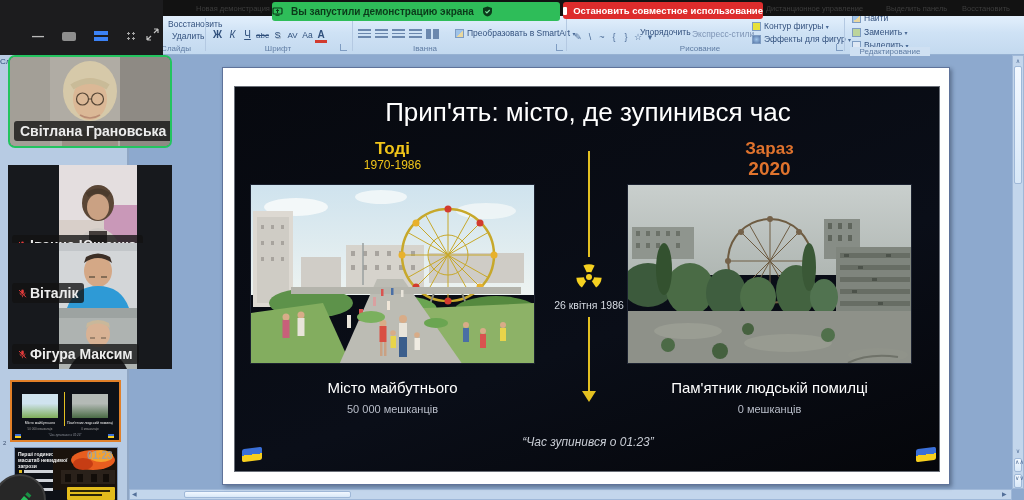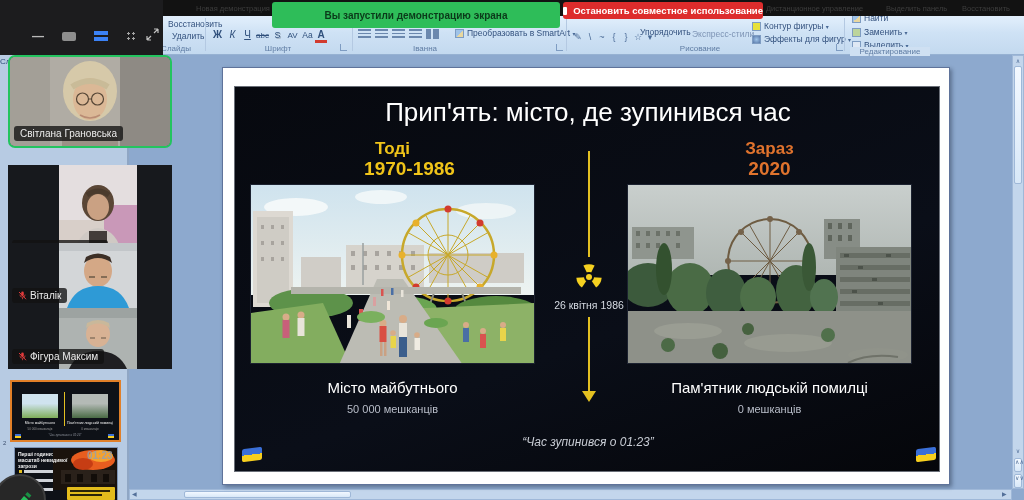--- a/index.html
+++ b/index.html
@@ -24,29 +24,29 @@
   
   .sb{background:#c3d6ec;border:1px solid #9fb8d8;}
   .sb-thumb{background:linear-gradient(180deg,#f2f8ff,#d8e8f8);border:1px solid #9fb8d8;border-radius:2px;}
   .sb-arrow{font-size:6px;color:#53709a;text-align:center;line-height:10px;}
   
   #thumbpane{left:0;top:55px;width:127px;height:445px;background:#b7cbe3;z-index:0;}
   .thumb{background:#0e1117;border:1px solid #7d94b5;overflow:hidden;margin-top:28px;}
   
   #topbar{left:0;top:0;width:1024px;height:16px;background:#121212;z-index:10;}
   .faint{font-size:7.5px;color:#3d3d3d;white-space:nowrap;top:4px;}
-  #banner{left:272px;top:2px;width:288px;height:26px;background:#2ebd59;border-radius:3px;z-index:11;display:flex;align-items:center;justify-content:flex-start;gap:8px;flex-direction:column;}
+  #banner{left:272px;top:2px;width:288px;height:19px;background:#2ebd59;border-radius:3px;z-index:11;display:flex;align-items:center;justify-content:flex-start;gap:8px;}
   #banner span{font-size:10px;font-weight:bold;color:#0b3a1a;}
   #stopbtn{left:563px;top:2px;width:200px;height:17px;background:#dd2c2c;border-radius:3px;z-index:11;display:flex;align-items:center;justify-content:center;gap:6px;cursor:pointer;}
   #stopbtn span{font-size:9.5px;font-weight:bold;color:#fff;white-space:nowrap;}
   #vidpanel{left:0;top:0;width:177px;height:369px;z-index:12;}
   #vidheader{left:0;top:0;width:163px;height:55px;background:#1c1c1e;}
   .hico{top:30px;color:#b9b9b9;font-size:12px;line-height:12px;}
   .tile{left:8px;width:164px;background:#17191d;overflow:hidden;}
-  .nametag{position:absolute;left:4px;bottom:5px;background:rgba(18,18,18,.78);color:#ececec;font-size:10px;padding:2px 6px;border-radius:3px;display:flex;align-items:center;gap:3px;white-space:nowrap;}
+  .nametag{position:absolute;left:4px;bottom:5px;background:rgba(18,18,18,.78);color:#ececec;font-size:14px;padding:2px 6px;border-radius:3px;display:flex;align-items:center;gap:3px;white-space:nowrap;font-weight:bold;}
   .pillar{position:absolute;left:51px;top:0;width:78px;height:100%;}
   
   .st{color:#fff;text-align:center;}
   .yellow{color:#f0c419;}
   .orange{color:#e0732d;}
   .flag{width:20px;height:13px;background:linear-gradient(180deg,#3a6fd8 0 50%,#f7cf1e 50% 100%);border-radius:2px;transform:skewY(-7deg);}
   #pencircle{left:-6px;top:474px;width:52px;height:52px;border-radius:50%;background:#272727;border:2px solid #3e3e3e;z-index:13;display:flex;align-items:center;justify-content:center;}
 </style>
 </head>
 <body>
@@ -145,21 +145,21 @@
       <circle cx="26" cy="7" r="1.5" fill="#9aa"></circle>
       <rect x="0" y="13" width="40" height="5" fill="#55594f"></rect>
     </svg>
   </div>
 
   <div id="page" class="ab">
     <div id="blackslide" class="ab">
       <div class="ab st" style="left:0;top:10px;width:706px;font-size:26px;font-weight:normal;">Прип'ять: місто, де зупинився час</div>
 
       <div class="ab st yellow" style="left:15px;top:52px;width:285px;font-size:17px;font-weight:bold;">Тоді</div>
-      <div class="ab st yellow" style="left:32px;top:71px;width:285px;font-size:19px;font-weight:bold;">1970-1986</div>
+      <div class="ab st yellow" style="left:15px;top:71px;width:285px;font-size:12px;font-weight:normal;">1970-1986</div>
       <div class="ab st orange" style="left:392px;top:52px;width:285px;font-size:17px;font-weight:bold;">Зараз</div>
       <div class="ab st orange" style="left:392px;top:71px;width:285px;font-size:19px;font-weight:bold;">2020</div>
 
       <div class="ab photo" style="left:15px;top:97px;">
         <svg width="285" height="180" viewBox="0 0 285 180">
           <defs>
             <linearGradient id="sky1" x1="0" y1="0" x2="0" y2="1">
                 <stop offset="0" stop-color="#cfe3ee"></stop>
                 <stop offset="1" stop-color="#edf3f1"></stop>
               </linearGradient>

